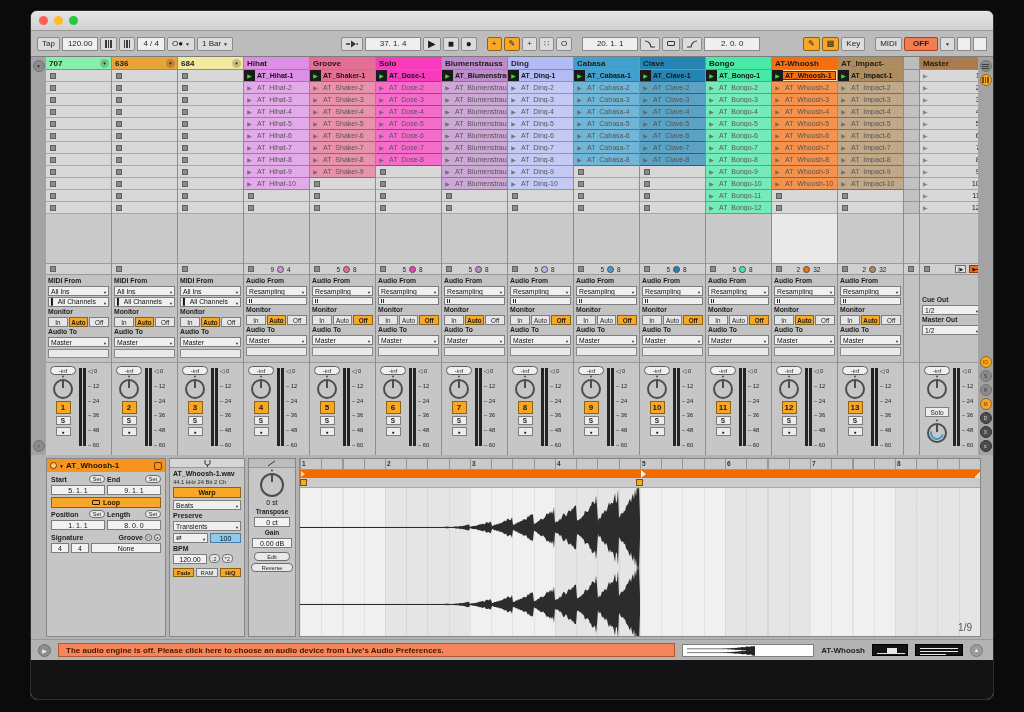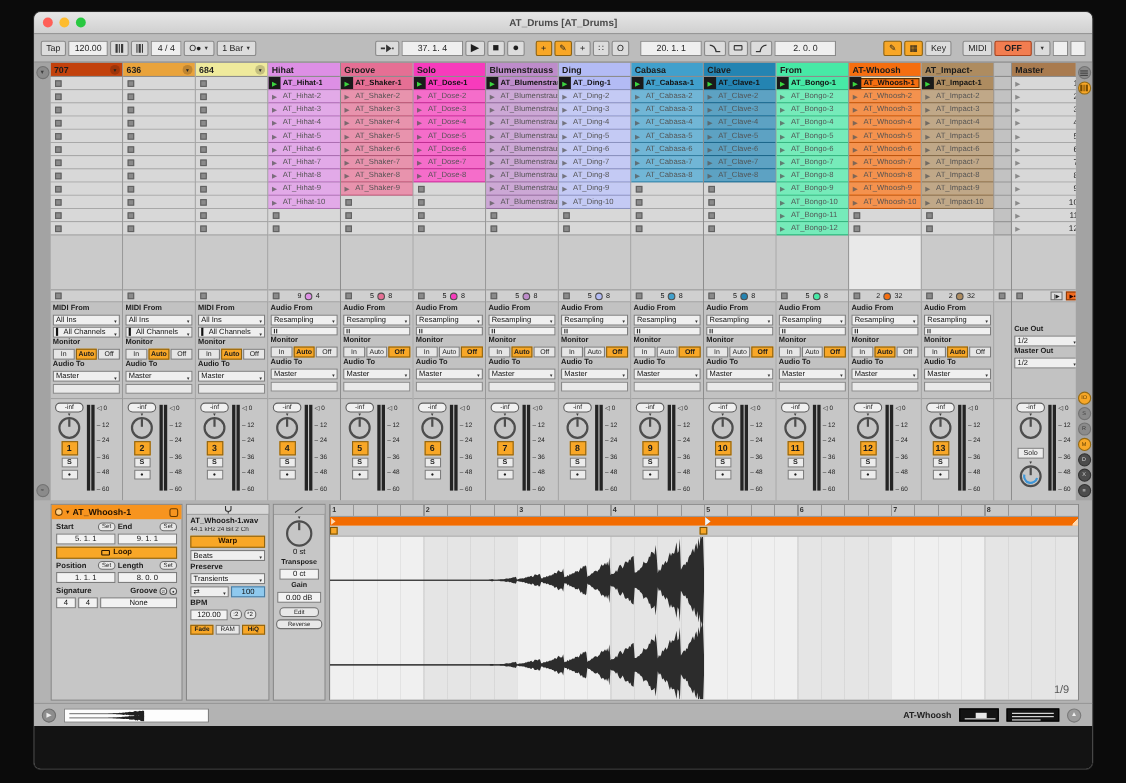--- a/index.html
+++ b/index.html
@@ -190,21 +190,20 @@
 <body>
 
 <div class="window">
 
   <div class="titlebar">
     <div class="lights">
       <span class="light l-red"></span>
       <span class="light l-yellow"></span>
       <span class="light l-green"></span>
     </div>
-    <div class="wtitle">AT_Drums  [AT_Drums]</div>
   </div>
 
   <div class="transport">
     <div class="tbtn">Tap</div>
     <div class="tfield" style="min-width:36px">120.00</div>
     <div class="tbtn">
         <span class="nudge">
           <i></i>
           <i></i>
           <i></i>
@@ -275,21 +274,21 @@
   </div>
 
   <div class="session">
     <div class="rail">
       <div class="rcirc">▼</div>
       <div style="margin-top:auto"></div>
       <div class="rcirc">≈</div>
     </div>
     <div class="tracks-wrap" id="tracks-wrap">
         <div class="t-col">
-          <div class="t-header" style="background: #c2410c;">
+          <div class="t-header" style="background: #86efac;">
             <span>707</span>
             <span class="hdr-drop">▼</span>
           </div>
           <div class="slot stop-slot">
             <span class="stop-sq"></span>
           </div>
           <div class="slot stop-slot">
             <span class="stop-sq"></span>
           </div>
           <div class="slot stop-slot">
@@ -1243,21 +1242,21 @@
                 <span>– 24</span>
                 <span>– 36</span>
                 <span>– 48</span>
                 <span>– 60</span>
               </div>
             </div>
           </div>
         </div>
         <div class="t-col">
           <div class="t-header" style="background: rgb(71, 233, 166);">
-            <span>From</span>
+            <span>Bongo</span>
           </div>
           <div class="slot clip-slot" style="background: rgb(71, 233, 166);">
             <span class="pb pb-on">▶</span>
             <span class="clip-name">AT_Bongo-1</span>
           </div>
           <div class="slot clip-slot dim" style="background: rgb(71, 233, 166);">
             <span class="pb pb-idle">▶</span>
             <span class="clip-name" style="font-weight: normal;">AT_Bongo-2</span>
           </div>
           <div class="slot clip-slot dim" style="background: rgb(71, 233, 166);">
@@ -1835,20 +1834,21 @@
             <line x1="0" x2="340" y1="118" y2="118" stroke="#4a4a4a" stroke-width="0.8"></line>
             <path d="M0,118L0,117.5L1,117.5L2,117.5L3,117.5L4,117.5L5,117.5L6,117.5L7,117.5L8,117.5L9,117.5L10,117.5L11,117.5L12,117.5L13,117.5L14,117.5L15,117.5L16,117.5L17,117.5L18,117.5L19,117.5L20,117.5L21,117.5L22,117.5L23,117.5L24,117.5L25,117.5L26,117.5L27,117.5L28,117.5L29,117.5L30,117.5L31,117.5L32,117.5L33,117.5L34,117.5L35,117.5L36,117.5L37,117.5L38,117.5L39,117.5L40,117.5L41,117.5L42,117.5L43,117.5L44,117.5L45,117.5L46,117.5L47,117.5L48,117.5L49,117.5L50,117.5L51,117.5L52,117.5L53,117.5L54,117.5L55,117.5L56,117.5L57,117.5L58,117.5L59,117.5L60,117.5L61,117.5L62,117.5L63,117.5L64,117.5L65,117.5L66,117.5L67,117.5L68,117.5L69,117.5L70,117.5L71,117.5L72,117.5L73,117.5L74,117.5L75,117.5L76,117.5L77,117.5L78,117.5L79,117.5L80,117.5L81,117.5L82,117.5L83,117.5L84,117.5L85,117.5L86,117.5L87,117.5L88,117.5L89,117.5L90,117.5L91,117.5L92,117.5L93,117.5L94,117.5L95,117.5L96,117.5L97,117.5L98,117.5L99,117.5L100,117.5L101,117.5L102,117.5L103,117.5L104,117.5L105,117.5L106,117.5L107,117.5L108,117.5L109,117.5L110,117.5L111,117.5L112,117.5L113,117.5L114,117.5L115,117.5L116,117.5L117,117.5L118,117.5L119,117.5L120,117.5L121,117.5L122,117.5L123,117.5L124,117.5L125,117.5L126,117.5L127,117.5L128,117.5L129,117.5L130,117.5L131,117.5L132,117.5L133,117.5L134,117.5L135,117.5L136,117.5L137,117.5L138,117.5L139,117.5L140,117.5L141,117.5L142,117.5L143,117.5L144,117.5L145,117.4L146,117.3L147,117.2L148,117.2L149,117.5L150,117.5L151,117.5L152,117.5L153,117.5L154,117.4L155,117.2L156,117.1L157,117.1L158,117.1L159,117.0L160,116.6L161,116.6L162,116.8L163,116.4L164,116.5L165,116.1L166,115.7L167,115.5L168,115.5L169,115.2L170,117.5L171,117.1L172,116.8L173,116.7L174,116.7L175,116.4L176,116.5L177,116.2L178,115.5L179,115.8L180,114.9L181,115.3L182,114.7L183,114.3L184,115.3L185,115.0L186,113.3L187,113.3L188,113.6L189,113.9L190,112.6L191,113.3L192,116.5L193,116.5L194,115.5L195,115.5L196,115.5L197,114.6L198,115.2L199,114.4L200,113.9L201,114.3L202,113.3L203,113.3L204,111.8L205,112.0L206,112.5L207,110.5L208,109.7L209,111.0L210,111.1L211,111.0L212,108.3L213,115.5L214,115.2L215,115.2L216,113.6L217,114.6L218,112.8L219,113.4L220,112.3L221,112.2L222,112.3L223,110.5L224,110.8L225,110.3L226,111.3L227,109.3L228,107.4L229,108.7L230,106.1L231,106.9L232,105.5L233,106.6L234,115.3L235,114.2L236,114.2L237,113.3L238,112.2L239,112.2L240,110.8L241,110.1L242,110.1L243,111.0L244,109.5L245,108.9L246,106.5L247,104.9L248,106.1L249,105.3L250,103.5L251,105.5L252,102.7L253,106.0L254,99.0L255,113.7L256,112.7L257,112.9L258,112.6L259,111.5L260,109.8L261,111.2L262,108.3L263,105.8L264,105.1L265,106.4L266,108.2L267,106.2L268,103.3L269,102.4L270,103.1L271,103.4L272,100.5L273,101.7L274,99.0L275,98.3L276,97.9L277,111.7L278,111.6L279,111.2L280,109.8L281,110.0L282,108.2L283,107.7L284,106.4L285,102.5L286,103.5L287,103.9L288,103.7L289,101.9L290,98.4L291,98.8L292,94.5L293,94.9L294,95.4L295,96.9L296,88.8L297,98.1L298,112.1L299,108.9L300,110.3L301,108.7L302,104.6L303,105.7L304,103.9L305,101.8L306,104.0L307,102.2L308,98.0L309,94.9L310,98.0L311,95.3L312,96.1L313,95.5L314,91.5L315,86.6L316,95.5L317,94.0L318,83.4L319,109.4L320,107.8L321,105.6L322,104.6L323,105.6L324,102.8L325,103.3L326,99.1L327,97.6L328,96.7L329,93.8L330,91.6L331,95.3L332,89.9L333,87.1L334,92.5L335,83.0L336,89.8L337,79.4L338,83.9L339,77.5L340,108.8L340,118L340,127.2L339,158.5L338,152.1L337,156.6L336,146.2L335,153.0L334,143.5L333,148.9L332,146.1L331,140.7L330,144.4L329,142.2L328,139.3L327,138.4L326,136.9L325,132.7L324,133.2L323,130.4L322,131.4L321,130.4L320,128.2L319,126.6L318,152.6L317,142.0L316,140.5L315,149.4L314,144.5L313,140.5L312,139.9L311,140.7L310,138.0L309,141.1L308,138.0L307,133.8L306,132.0L305,134.2L304,132.1L303,130.3L302,131.4L301,127.3L300,125.7L299,127.1L298,123.9L297,137.9L296,147.2L295,139.1L294,140.6L293,141.1L292,141.5L291,137.2L290,137.6L289,134.1L288,132.3L287,132.1L286,132.5L285,133.5L284,129.6L283,128.3L282,127.8L281,126.0L280,126.2L279,124.8L278,124.4L277,124.3L276,138.1L275,137.7L274,137.0L273,134.3L272,135.5L271,132.6L270,132.9L269,133.6L268,132.7L267,129.8L266,127.8L265,129.6L264,130.9L263,130.2L262,127.7L261,124.8L260,126.2L259,124.5L258,123.4L257,123.1L256,123.3L255,122.3L254,137.0L253,130.0L252,133.3L251,130.5L250,132.5L249,130.7L248,129.9L247,131.1L246,129.5L245,127.1L244,126.5L243,125.0L242,125.9L241,125.9L240,125.2L239,123.8L238,123.8L237,122.7L236,121.8L235,121.8L234,120.7L233,129.4L232,130.5L231,129.1L230,129.9L229,127.3L228,128.6L227,126.7L226,124.7L225,125.7L224,125.2L223,125.5L222,123.7L221,123.8L220,123.7L219,122.6L218,123.2L217,121.4L216,122.4L215,120.8L214,120.8L213,120.5L212,127.7L211,125.0L210,124.9L209,125.0L208,126.3L207,125.5L206,123.5L205,124.0L204,124.2L203,122.7L202,122.7L201,121.7L200,122.1L199,121.6L198,120.8L197,121.4L196,120.5L195,120.5L194,120.5L193,119.5L192,119.5L191,122.7L190,123.4L189,122.1L188,122.4L187,122.7L186,122.7L185,121.0L184,120.7L183,121.7L182,121.3L181,120.7L180,121.1L179,120.2L178,120.5L177,119.8L176,119.5L175,119.6L174,119.3L173,119.3L172,119.2L171,118.9L170,118.5L169,120.8L168,120.5L167,120.5L166,120.3L165,119.9L164,119.5L163,119.6L162,119.2L161,119.4L160,119.4L159,119.0L158,118.9L157,118.9L156,118.9L155,118.8L154,118.6L153,118.5L152,118.5L151,118.5L150,118.5L149,118.5L148,118.8L147,118.8L146,118.7L145,118.6L144,118.5L143,118.5L142,118.5L141,118.5L140,118.5L139,118.5L138,118.5L137,118.5L136,118.5L135,118.5L134,118.5L133,118.5L132,118.5L131,118.5L130,118.5L129,118.5L128,118.5L127,118.5L126,118.5L125,118.5L124,118.5L123,118.5L122,118.5L121,118.5L120,118.5L119,118.5L118,118.5L117,118.5L116,118.5L115,118.5L114,118.5L113,118.5L112,118.5L111,118.5L110,118.5L109,118.5L108,118.5L107,118.5L106,118.5L105,118.5L104,118.5L103,118.5L102,118.5L101,118.5L100,118.5L99,118.5L98,118.5L97,118.5L96,118.5L95,118.5L94,118.5L93,118.5L92,118.5L91,118.5L90,118.5L89,118.5L88,118.5L87,118.5L86,118.5L85,118.5L84,118.5L83,118.5L82,118.5L81,118.5L80,118.5L79,118.5L78,118.5L77,118.5L76,118.5L75,118.5L74,118.5L73,118.5L72,118.5L71,118.5L70,118.5L69,118.5L68,118.5L67,118.5L66,118.5L65,118.5L64,118.5L63,118.5L62,118.5L61,118.5L60,118.5L59,118.5L58,118.5L57,118.5L56,118.5L55,118.5L54,118.5L53,118.5L52,118.5L51,118.5L50,118.5L49,118.5L48,118.5L47,118.5L46,118.5L45,118.5L44,118.5L43,118.5L42,118.5L41,118.5L40,118.5L39,118.5L38,118.5L37,118.5L36,118.5L35,118.5L34,118.5L33,118.5L32,118.5L31,118.5L30,118.5L29,118.5L28,118.5L27,118.5L26,118.5L25,118.5L24,118.5L23,118.5L22,118.5L21,118.5L20,118.5L19,118.5L18,118.5L17,118.5L16,118.5L15,118.5L14,118.5L13,118.5L12,118.5L11,118.5L10,118.5L9,118.5L8,118.5L7,118.5L6,118.5L5,118.5L4,118.5L3,118.5L2,118.5L1,118.5L0,118.5Z" fill="#2c2c2c"></path>
           </svg>
         <div class="w-page">1/9</div>
       </div>
     </div>
   </div>
 
   <div class="statusbar">
     <div class="info-circle">▶</div>
+    <div class="msg">The audio engine is off. Please click here to choose an audio device from Live's Audio Preferences.</div>
     <div class="overview">
       <svg id="ov-svg" viewBox="0 0 130 13" preserveAspectRatio="none">
           <line x1="4" x2="72" y1="4.5" y2="4.5" stroke="#333" stroke-width="0.7"></line>
           <path d="M38,4.5L38,4.5L39,4.5L40,4.4L41,4.4L42,4.3L43,4.3L44,4.1L45,4.1L46,4.0L47,4.0L48,3.9L49,3.8L50,3.6L51,3.7L52,3.4L53,3.2L54,3.4L55,3.0L56,2.9L57,2.9L58,2.8L59,2.4L60,2.8L61,2.6L62,2.8L63,1.8L64,1.7L65,2.0L66,2.1L67,2.0L68,1.4L69,1.6L70,1.6L71,1.1L72,1.9L72,4.5L72,8.4L71,8.0L70,8.0L69,7.8L68,6.7L67,6.5L66,7.5L65,6.7L64,7.3L63,6.2L62,6.2L61,6.5L60,6.3L59,6.4L58,5.8L57,5.7L56,5.8L55,5.5L54,5.6L53,5.8L52,5.5L51,5.4L50,5.2L49,5.1L48,5.2L47,5.1L46,4.9L45,4.9L44,4.8L43,4.7L42,4.7L41,4.6L40,4.6L39,4.5L38,4.5Z" fill="#222"></path>
           <line x1="4" x2="72" y1="9" y2="9" stroke="#333" stroke-width="0.7"></line>
           <path d="M38,9L38,9.0L39,9.0L40,8.9L41,8.9L42,8.8L43,8.8L44,8.6L45,8.6L46,8.5L47,8.5L48,8.4L49,8.3L50,8.1L51,8.2L52,7.9L53,7.7L54,7.9L55,7.5L56,7.4L57,7.4L58,7.3L59,6.9L60,7.3L61,7.1L62,7.3L63,6.3L64,6.2L65,6.5L66,6.6L67,6.5L68,5.9L69,6.1L70,6.1L71,5.6L72,6.4L72,9L72,12.9L71,12.5L70,12.5L69,12.3L68,11.2L67,11.0L66,12.0L65,11.2L64,11.8L63,10.7L62,10.7L61,11.0L60,10.8L59,10.9L58,10.3L57,10.2L56,10.3L55,10.0L54,10.1L53,10.3L52,10.0L51,9.9L50,9.7L49,9.6L48,9.7L47,9.6L46,9.4L45,9.4L44,9.3L43,9.2L42,9.2L41,9.1L40,9.1L39,9.0L38,9.0Z" fill="#222"></path>
         </svg>
     </div>
     <div class="devname">AT-Whoosh</div>
     <div class="blackbox bb1">

